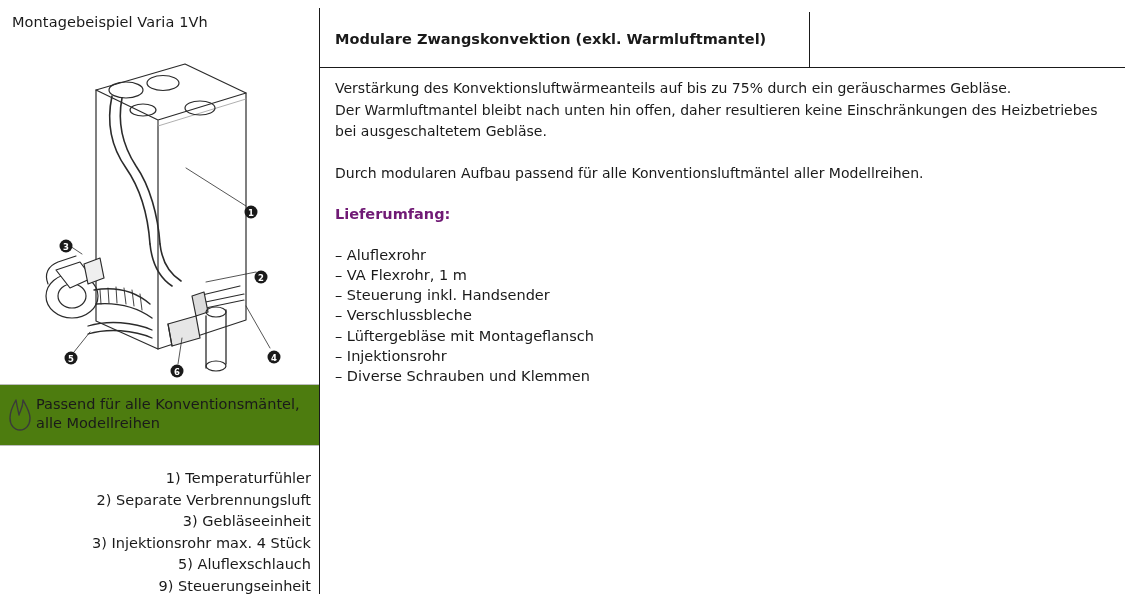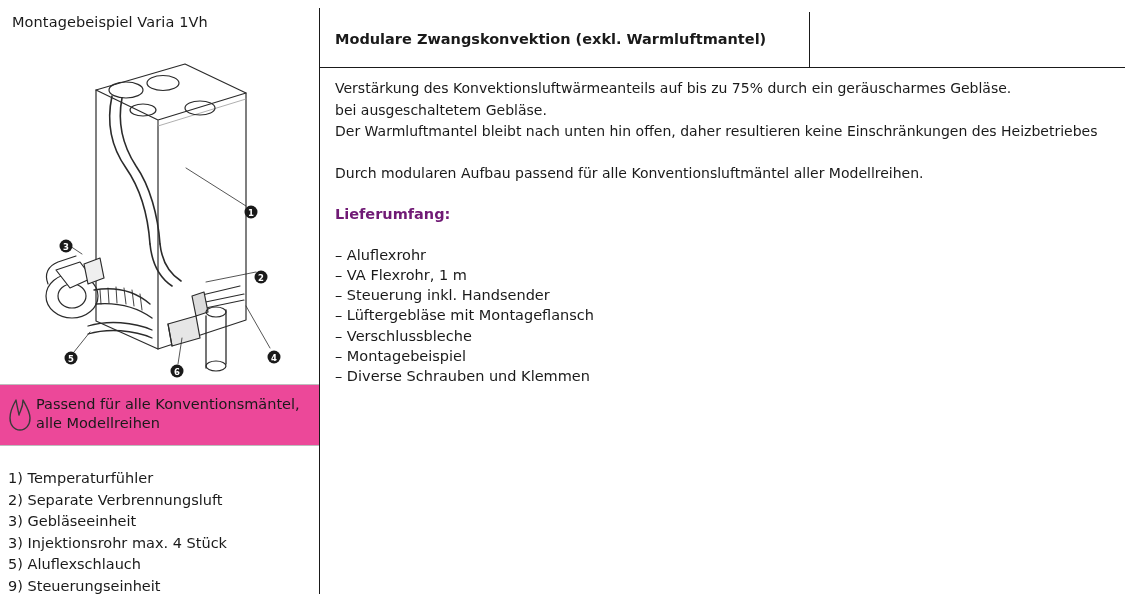--- a/index.html
+++ b/index.html
@@ -48,21 +48,21 @@
     width: 319px;
     height: 345px;
   }
 
   .badge-band {
     position: absolute;
     left: 0;
     top: 376px;
     width: 319px;
     height: 60px;
-    background: #ec4899;
+    background: #4d7c0f;
     border-top: 1px solid #bdbdbd;
     border-bottom: 1px solid #bdbdbd;
   }
   .badge-icon {
     position: absolute;
     left: 8px;
     top: 13px;
     width: 24px;
     height: 34px;
   }
@@ -82,20 +82,21 @@
     top: 460px;
     width: 319px;
     padding: 0 8px;
     box-sizing: border-box;
   }
   .legend-item {
     font-size: 14.5px;
     line-height: 21.5px;
     color: #1a1a1a;
     white-space: nowrap;
+    text-align: right;
   }
 
   
   .right-col {
     position: absolute;
     left: 320px;
     top: 4px;
     width: 805px;
     height: 594px;
   }
@@ -289,36 +290,36 @@
         <div class="header-title">Modulare Zwangskonvektion (exkl. Warmluftmantel)</div>
       </div>
       <div class="header-cell-right">
         
         
       </div>
     </div>
 
     <div class="body-text">
       <p class="para">Verstärkung des Konvektionsluftwärmeanteils auf bis zu 75% durch ein geräuscharmes Gebläse.</p>
+      <p class="para">Der Warmluftmantel bleibt nach unten hin offen, daher resultieren keine Einschränkungen des Heizbetriebes</p>
       <p class="para">bei ausgeschaltetem Gebläse.</p>
-      <p class="para">Der Warmluftmantel bleibt nach unten hin offen, daher resultieren keine Einschränkungen des Heizbetriebes</p>
 
       <div class="para-gap"></div>
 
       <p class="para">Durch modularen Aufbau passend für alle Konventionsluftmäntel aller Modellreihen.</p>
 
       <div class="para-gap"></div>
 
       <p class="sub-head">Lieferumfang:</p>
 
       <div class="para-gap-sm"></div>
 
       <p class="bullet">– Aluflexrohr</p>
       <p class="bullet">– VA Flexrohr, 1 m</p>
       <p class="bullet">– Steuerung inkl. Handsender</p>
+      <p class="bullet">– Verschlussbleche</p>
       <p class="bullet">– Lüftergebläse mit Montageflansch</p>
-      <p class="bullet">– Verschlussbleche</p>
-      <p class="bullet">– Montagebeispiel</p>
+      <p class="bullet">– Injektionsrohr</p>
       <p class="bullet">– Diverse Schrauben und Klemmen</p>
     </div>
   </div>
 
 </div>
 
 </body></html>

